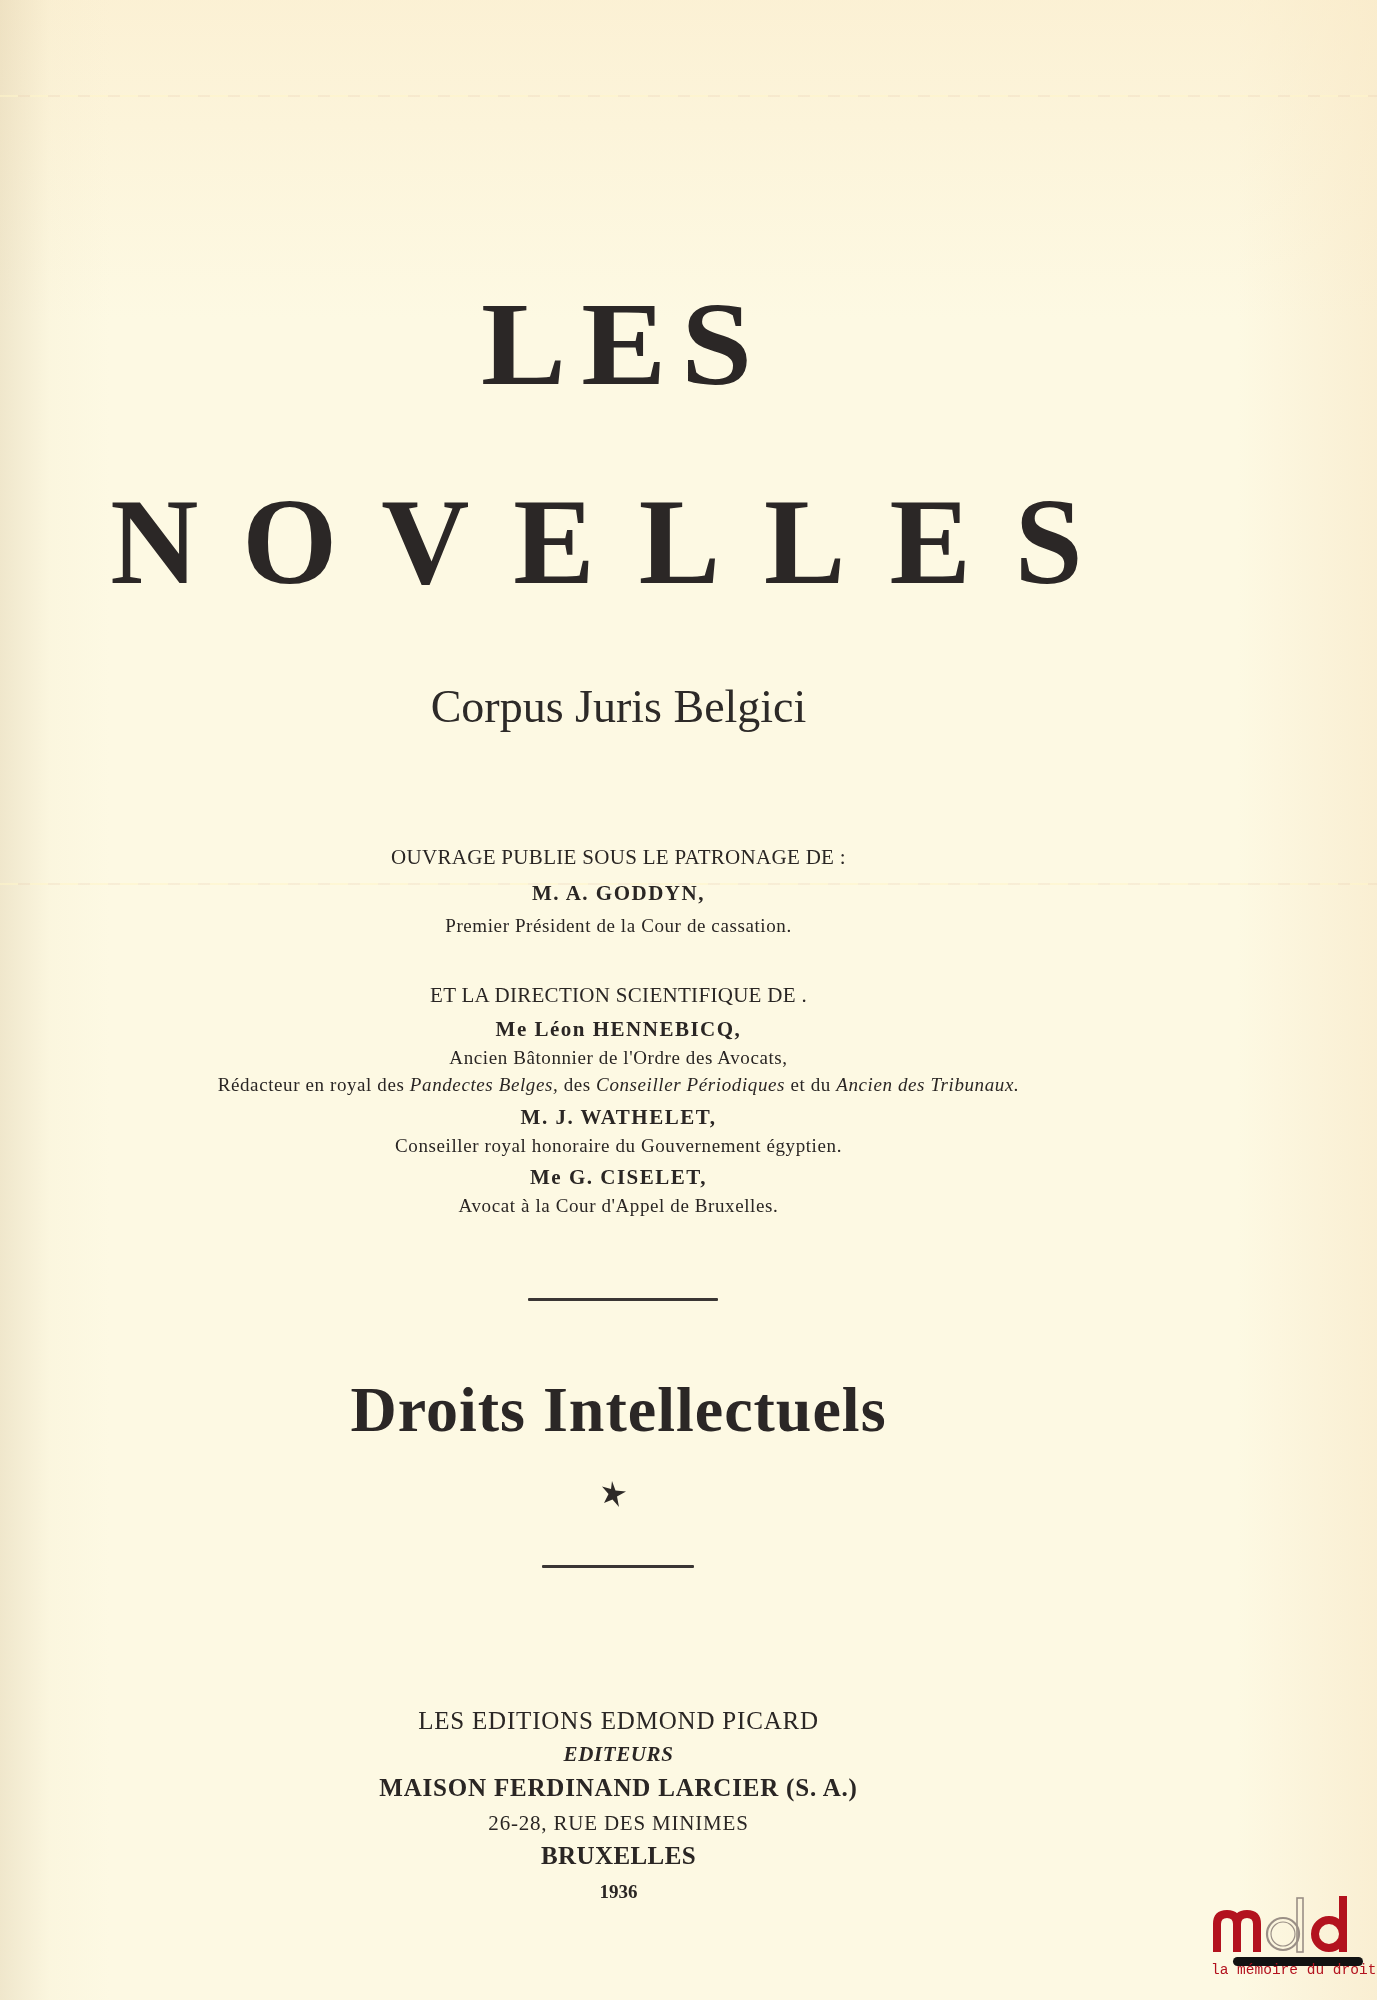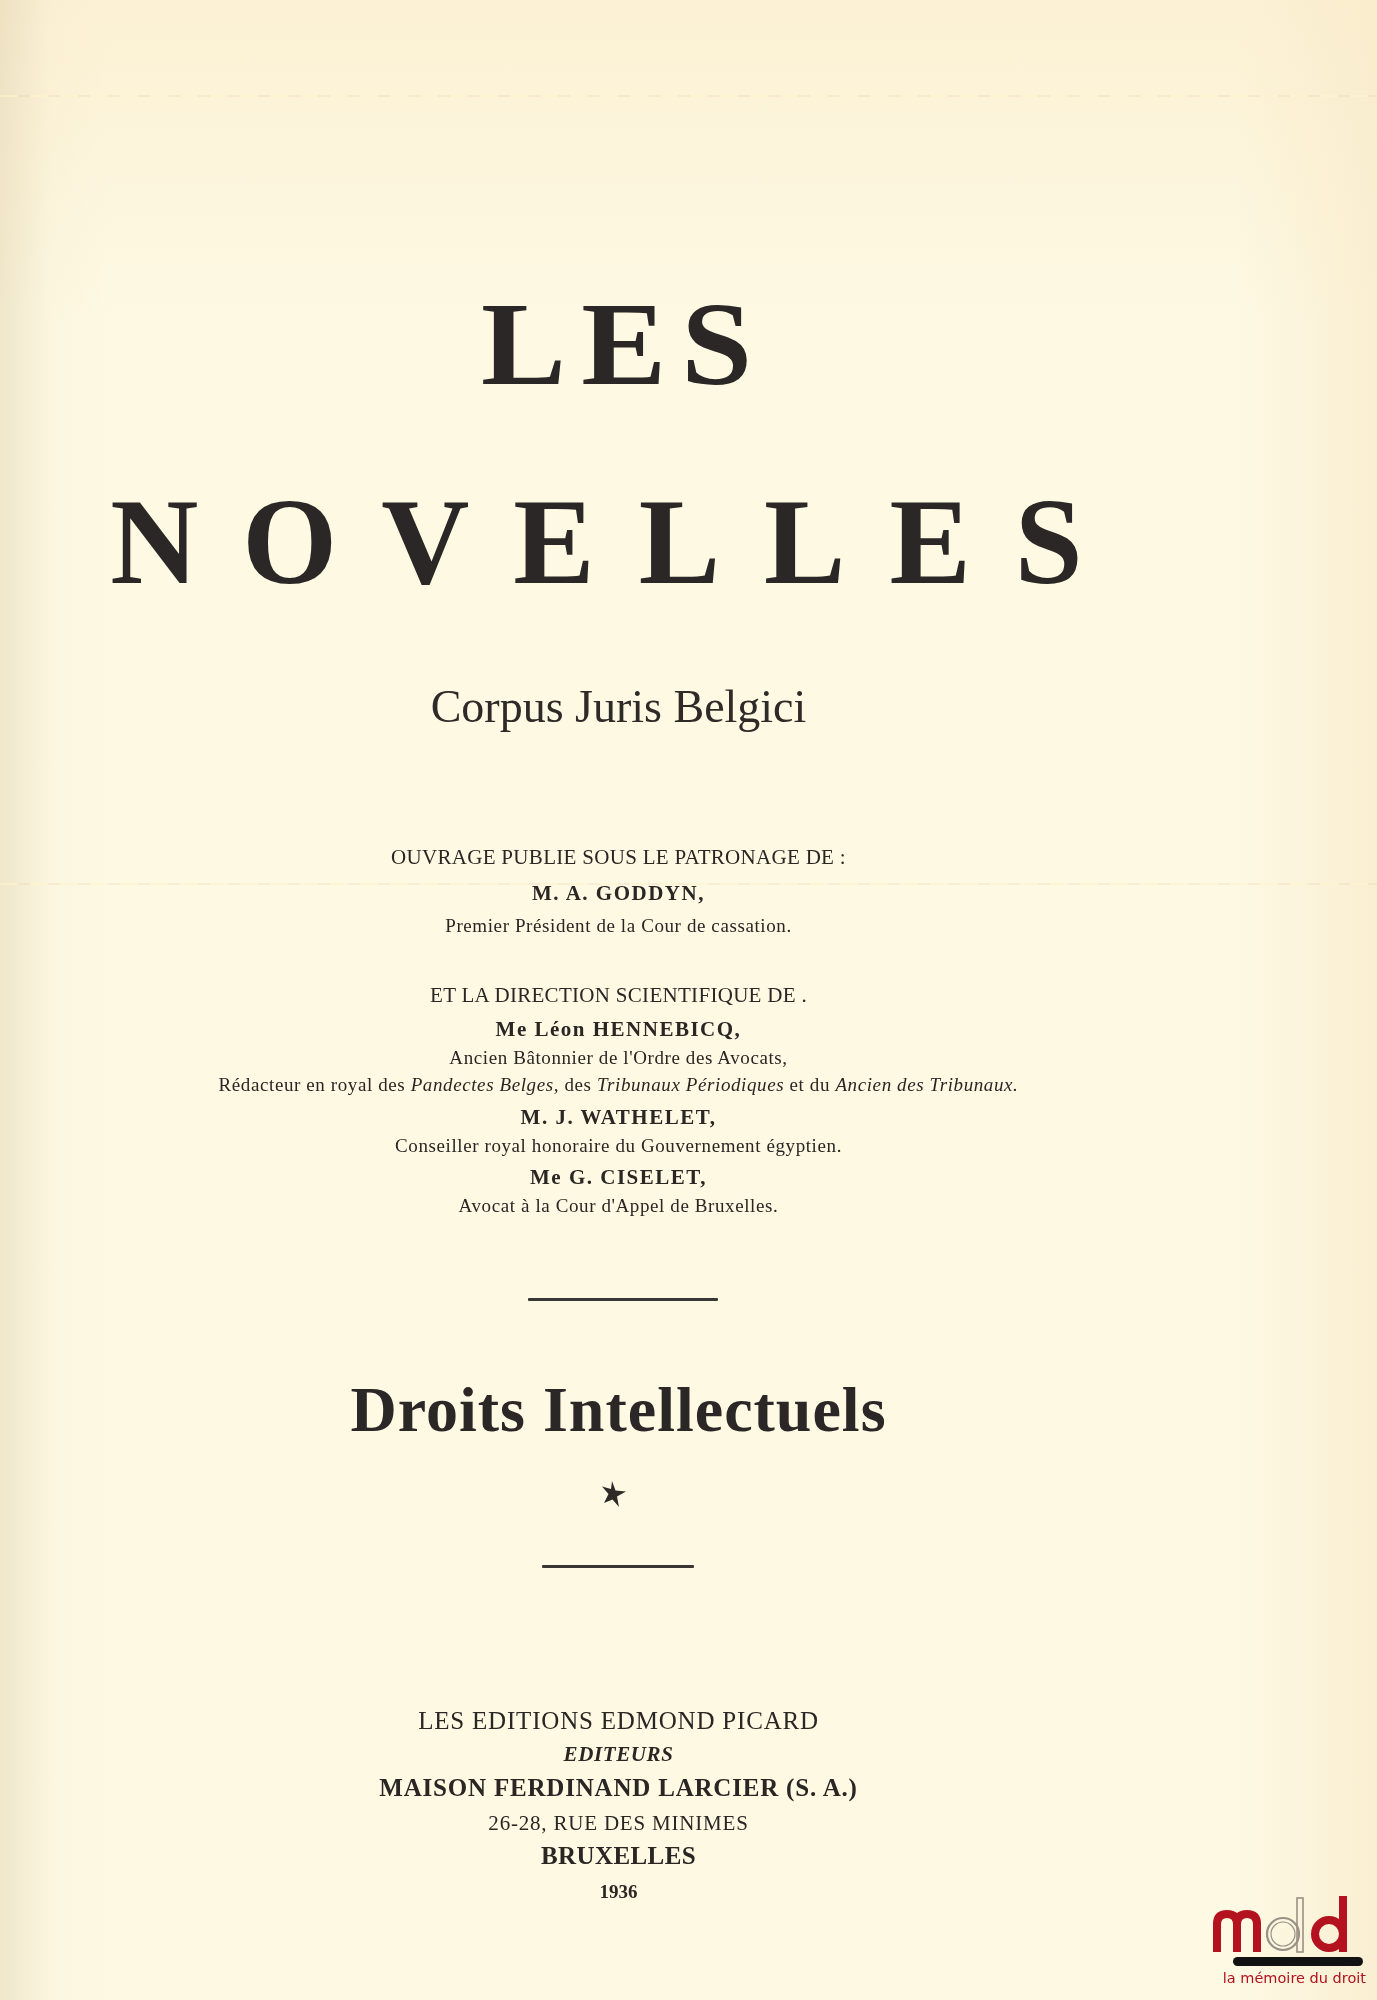--- a/index.html
+++ b/index.html
@@ -140,26 +140,27 @@
       left: 22px;
       top: 63px;
       width: 130px;
       height: 9px;
       border-radius: 5px;
       background: #121212;
     }
     .logo-text {
       position: absolute;
       left: 0;
-      top: 76px;
+      top: 68px;
       width: 155px;
       text-align: right;
       font-size: 14.5px;
       color: #b3121e;
       white-space: nowrap;
+      font-family: Liberation Mono, monospace;
     }
   </style>
 </head>
 <body>
 
 <div class="page-bg"></div>
 <div class="fold-line" style="top:95px;"></div>
 <div class="fold-line" style="top:883px;"></div>
 
 <div class="line title-les">LES</div>
@@ -167,21 +168,21 @@
 <div class="line subtitle">Corpus Juris Belgici</div>
 
 <div class="line small-caps-line" style="top:842px;">OUVRAGE PUBLIE SOUS LE PATRONAGE DE :</div>
 <div class="line name-bold" style="top:878px; font-family:'Liberation Serif','DejaVu Serif',serif;">M. A. GODDYN,</div>
 <div class="line desc" style="top:912px;">Premier Président de la Cour de cassation.</div>
 
 <div class="line small-caps-line" style="top:980px;">ET LA DIRECTION SCIENTIFIQUE DE .</div>
 <div class="line name-bold" style="top:1014px;">Me Léon HENNEBICQ,</div>
 <div class="line desc" style="top:1044px;">Ancien Bâtonnier de l'Ordre des Avocats,</div>
 <div class="line desc" style="top:1071px;">
-  <span>Rédacteur en royal des </span><em>Pandectes Belges,</em><span> des </span><em>Tribunaux Périodiques</em><span> et du </span><em>Ancien des Tribunaux.</em>
+  <span>Rédacteur en royal des </span><em>Pandectes Belges,</em><span> des </span><em>Conseiller Périodiques</em><span> et du </span><em>Ancien des Tribunaux.</em>
 </div>
 <div class="line name-bold" style="top:1102px;">M. J. WATHELET,</div>
 <div class="line desc" style="top:1132px;">Conseiller royal honoraire du Gouvernement égyptien.</div>
 <div class="line name-bold" style="top:1162px;">Me G. CISELET,</div>
 <div class="line desc" style="top:1192px;">Avocat à la Cour d'Appel de Bruxelles.</div>
 
 <div class="sep" style="left:528px; top:1298px; width:190px;"></div>
 
 <div class="line section-title">Droits Intellectuels</div>
 

